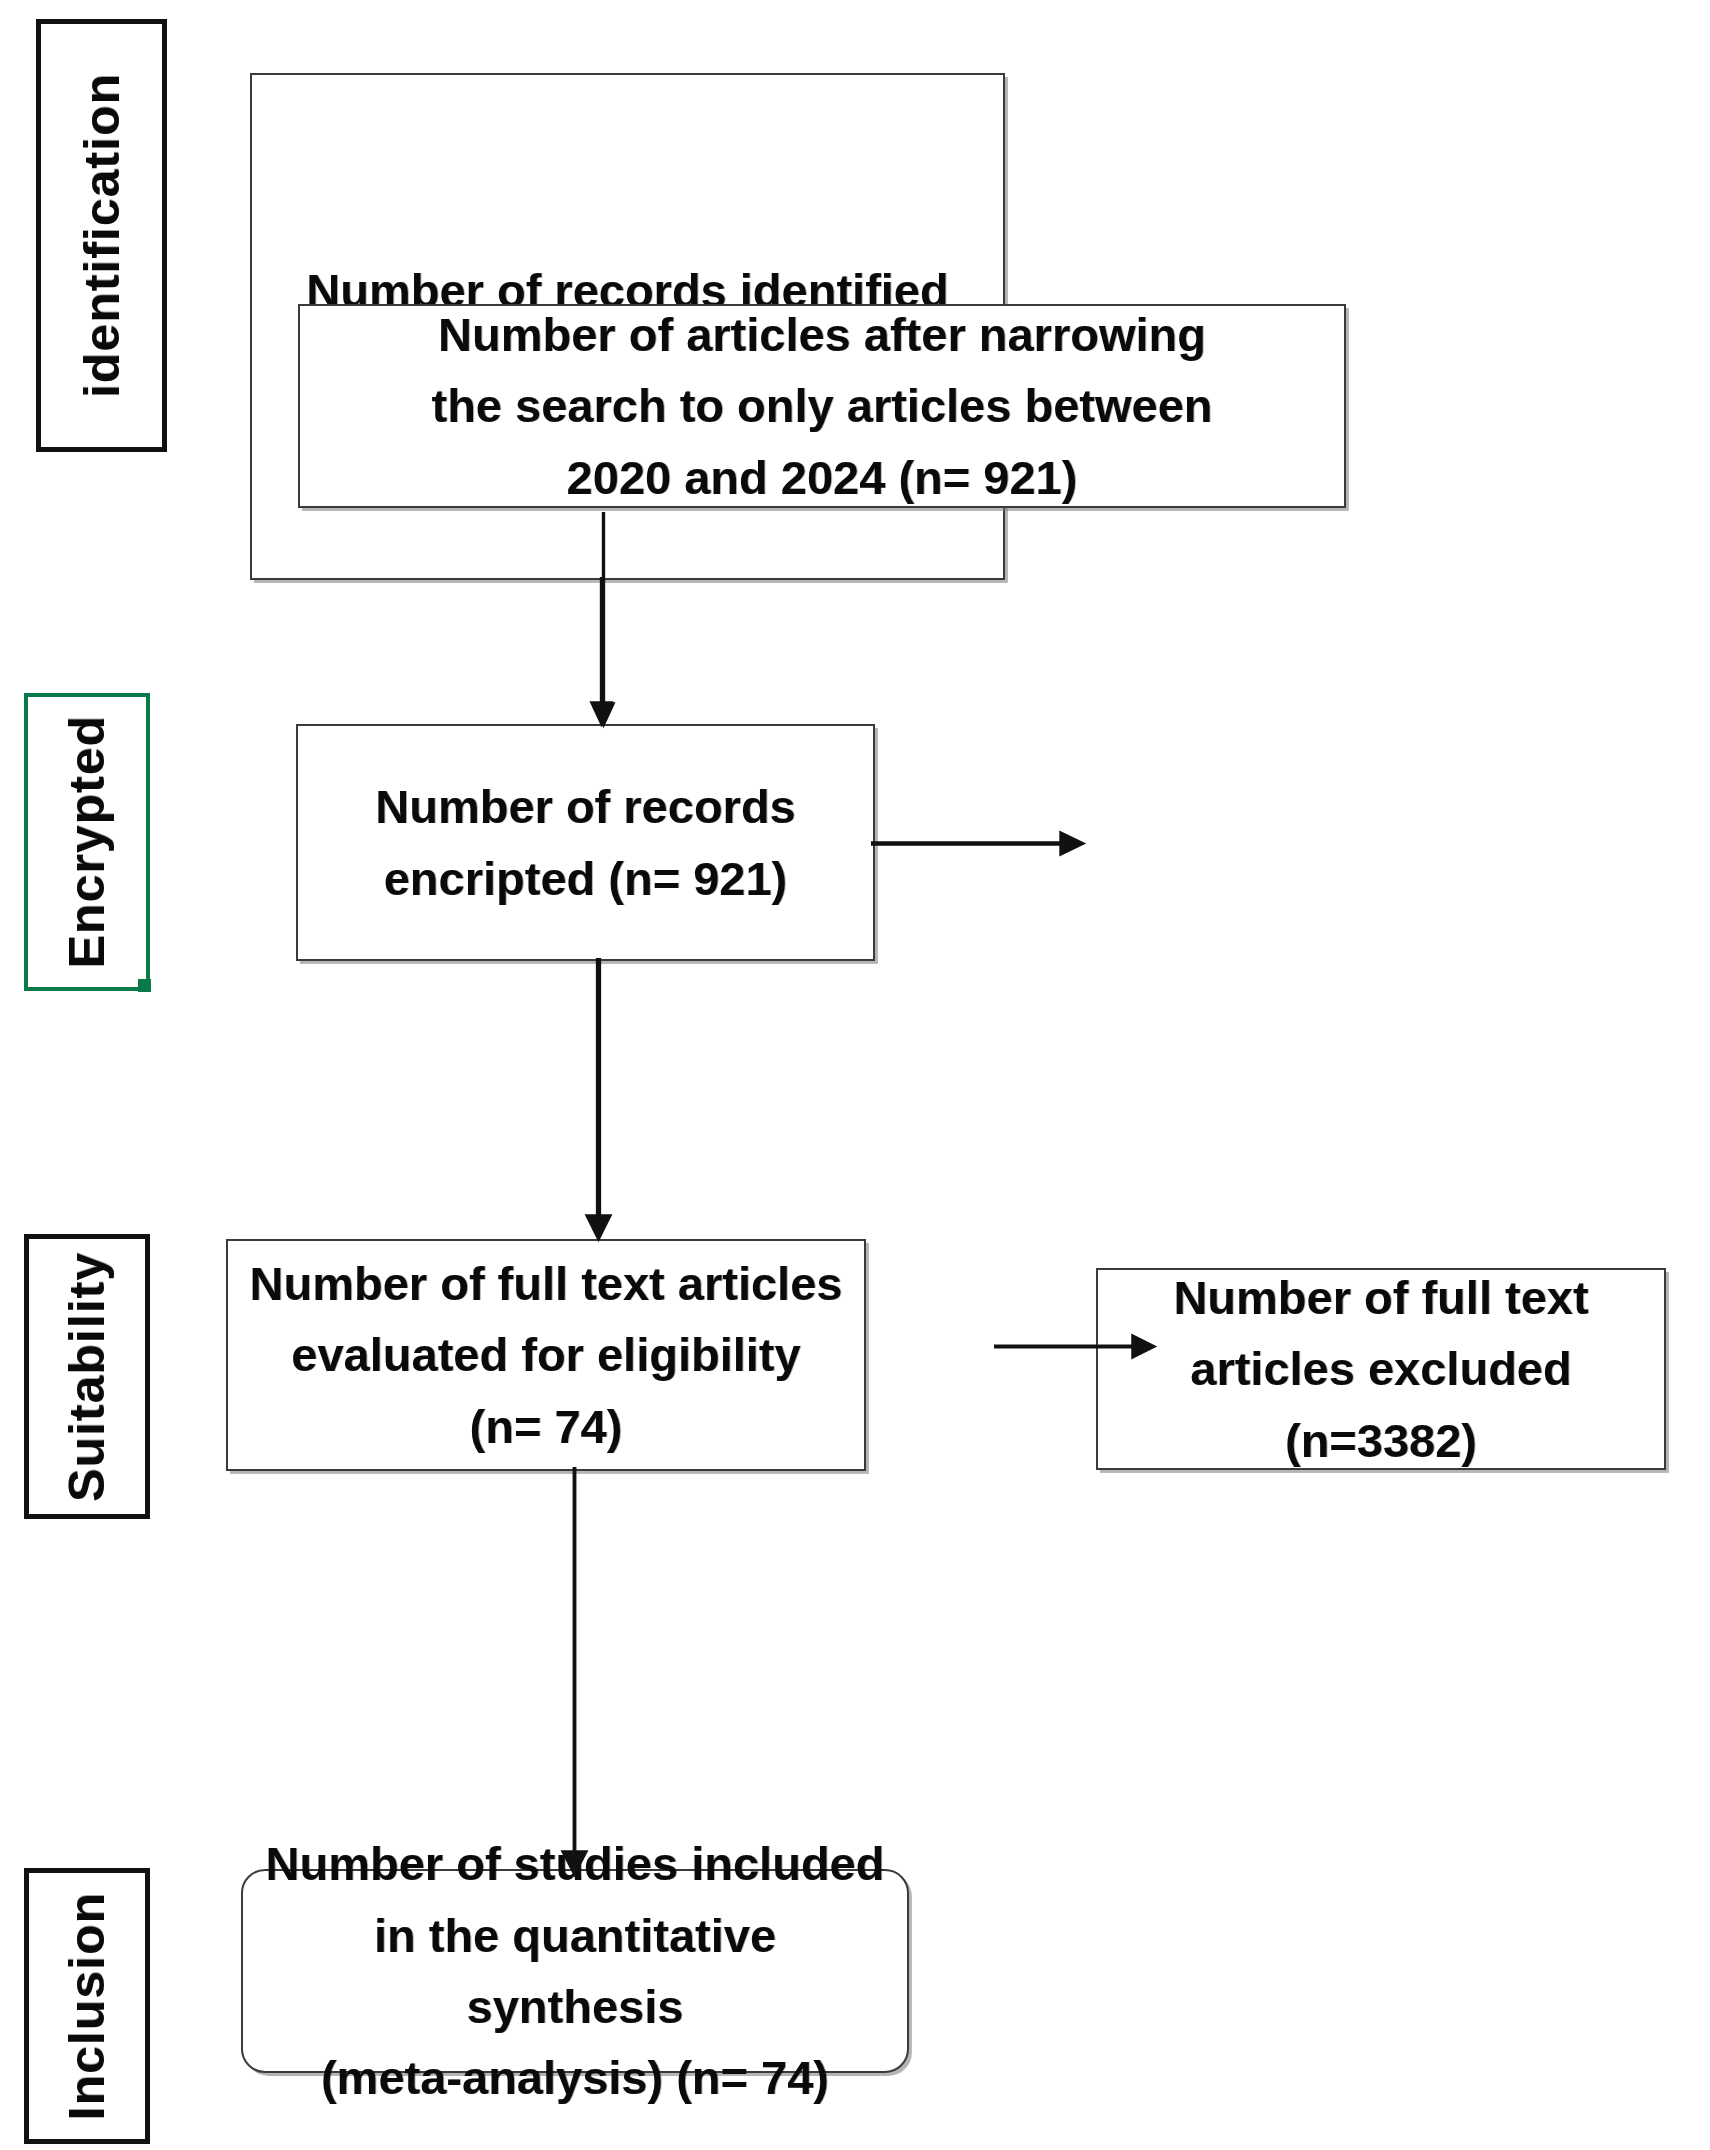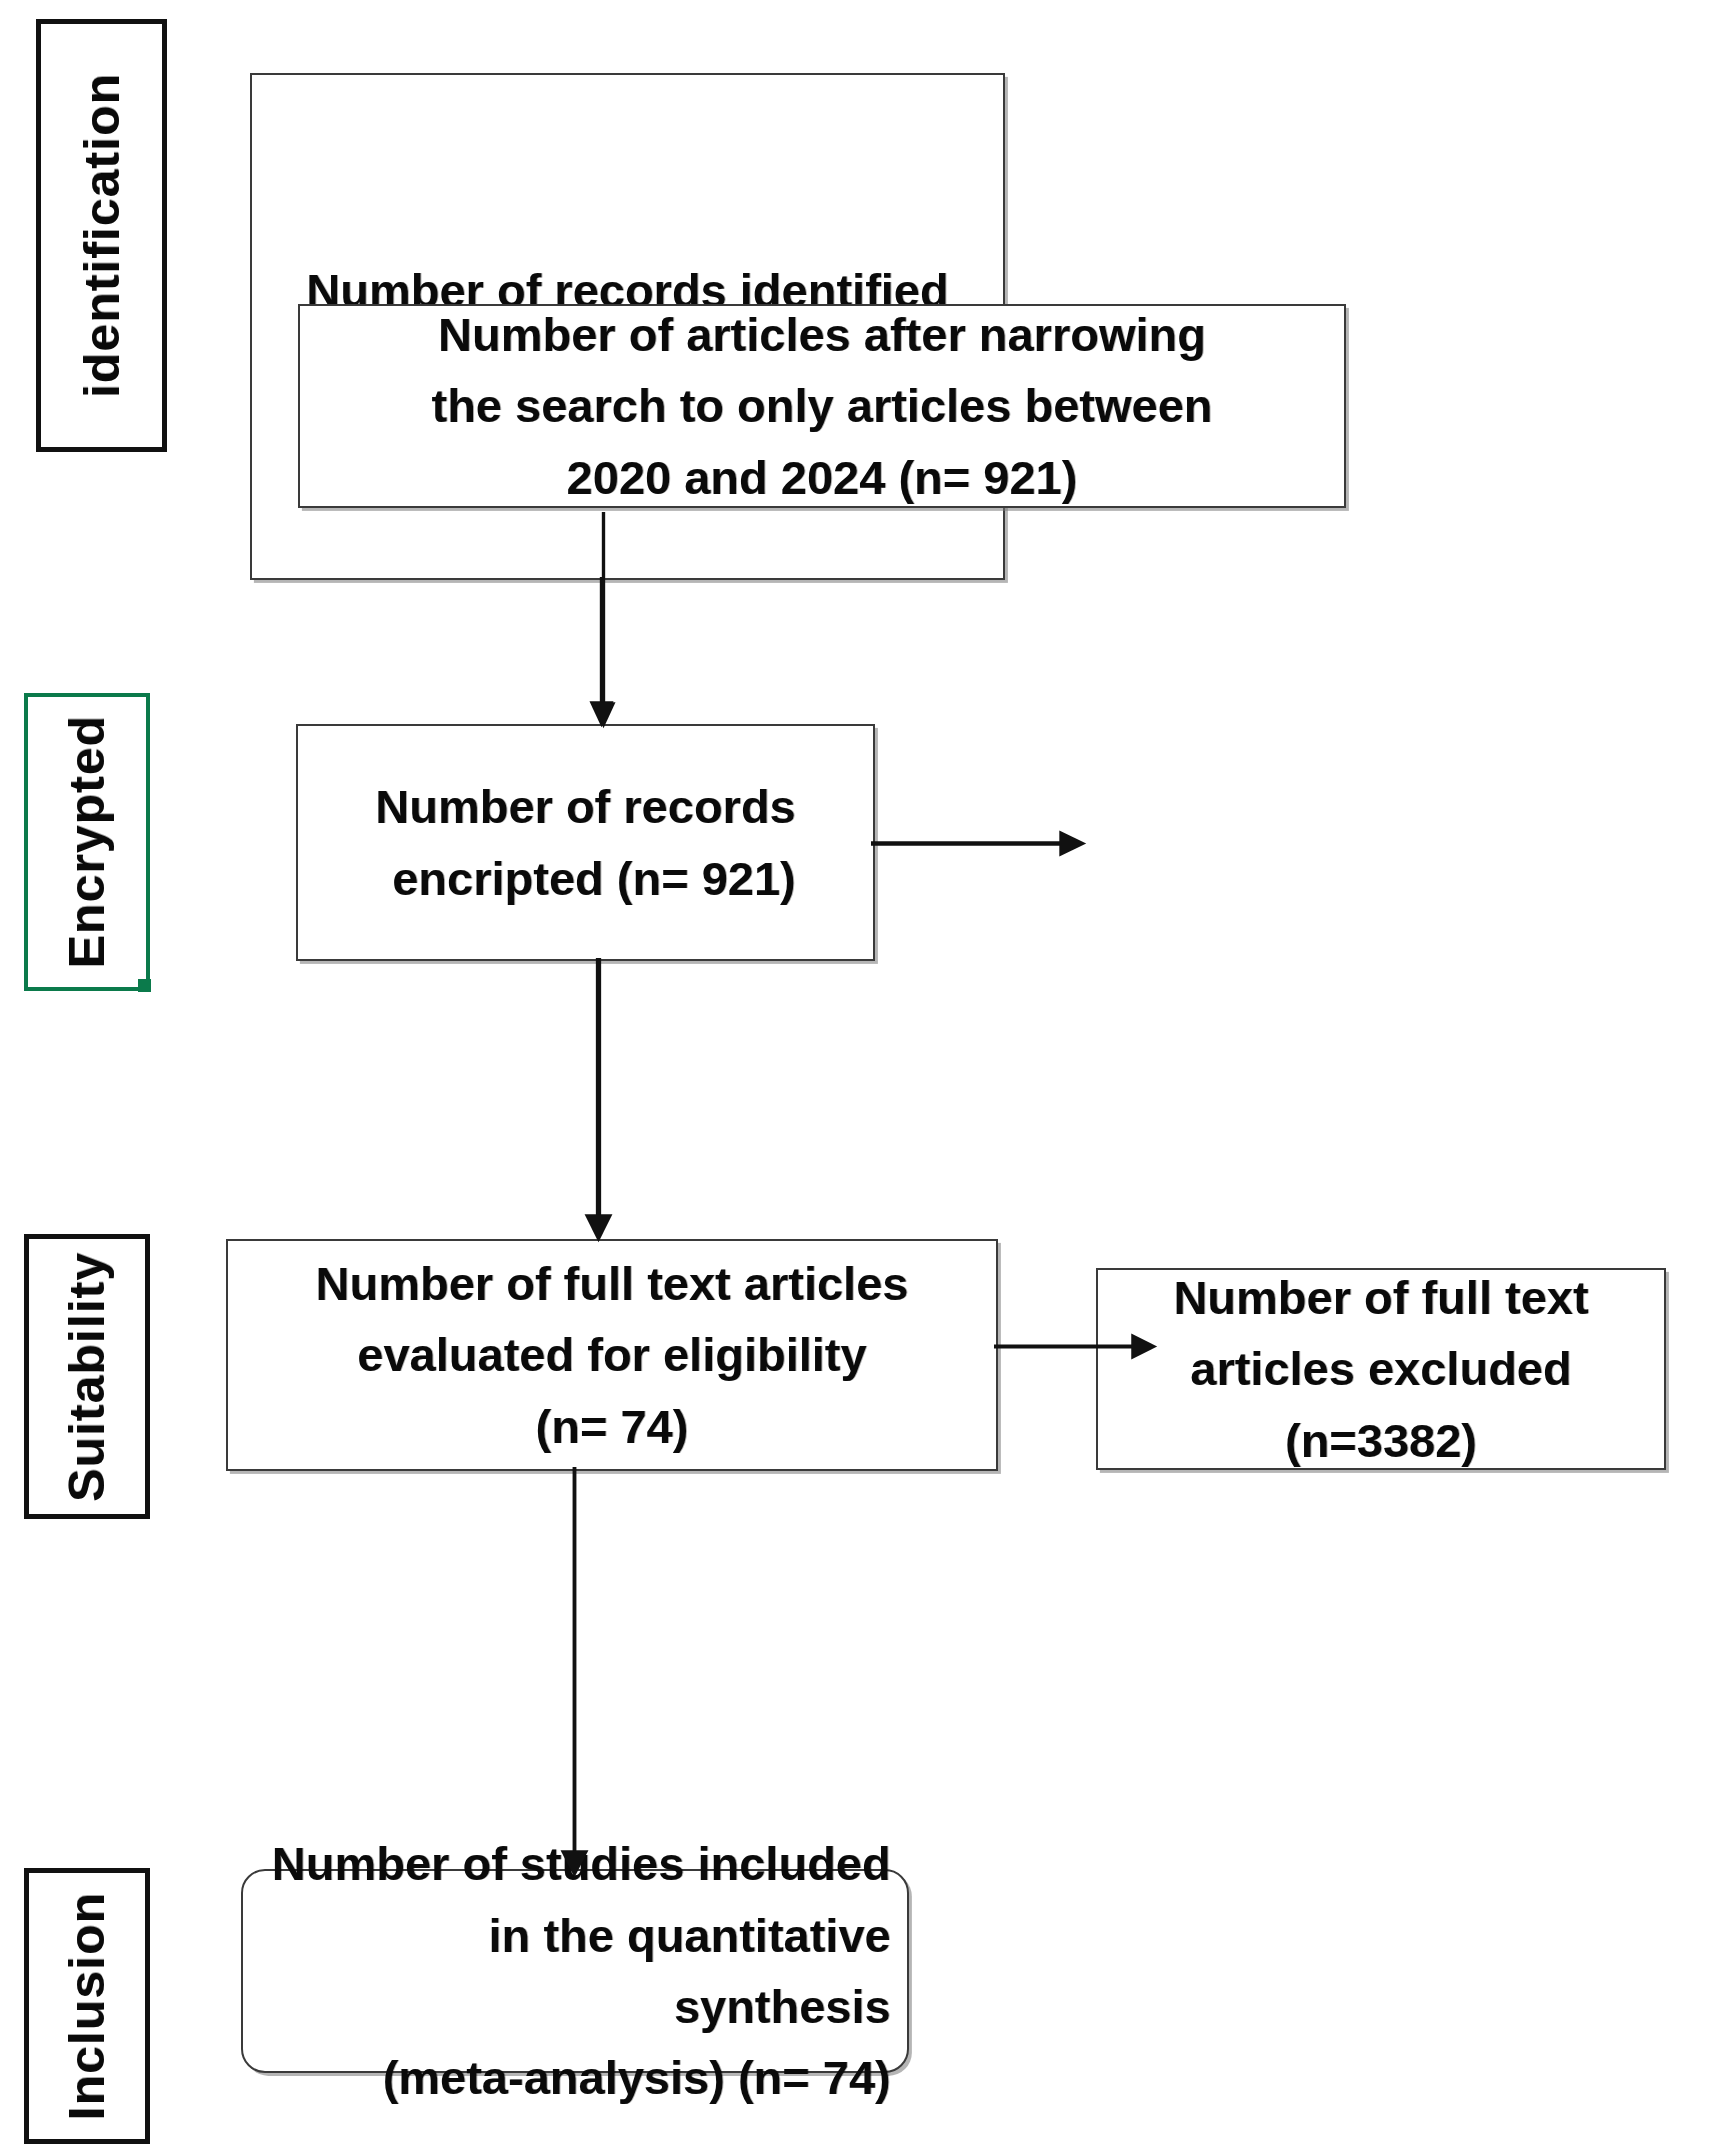--- a/index.html
+++ b/index.html
@@ -67,21 +67,21 @@
   .node .node-text {
     font-weight: 700;
     font-size: 47px;
     line-height: 1.52;
     color: #0a0a0a;
     text-align: center;
     white-space: pre-line;
     text-shadow: 1px 0 0 rgba(0,0,0,0.30);
   }
   .node.align-left .node-text {
-    text-align: right;
+    text-align: center;
   }
 
   
   .conn {
     position: absolute;
   }
   .conn svg {
     display: block;
     overflow: visible;
   }
@@ -118,21 +118,21 @@
 the search to only articles between
 2020 and 2024 (n= 921)</span>
   </div>
 
   <div class="node align-left" style="left:296px; top:724px; width:579px; height:237px;">
     <span class="node-text">Number of records
 encripted (n= 921)</span>
   </div>
 
 
-  <div class="node" style="left:226px; top:1239px; width:772px; height:232px;justify-content:center;">
+  <div class="node" style="left:226px; top:1239px; width:640px; height:232px;justify-content:center;">
     <span class="node-text">Number of full text articles
 evaluated for eligibility
 (n= 74)</span>
   </div>
 
   <div class="node" style="left:1096px; top:1268px; width:570px; height:202px;">
     <span class="node-text">Number of full text
 articles excluded
 (n=3382)</span>
   </div>

